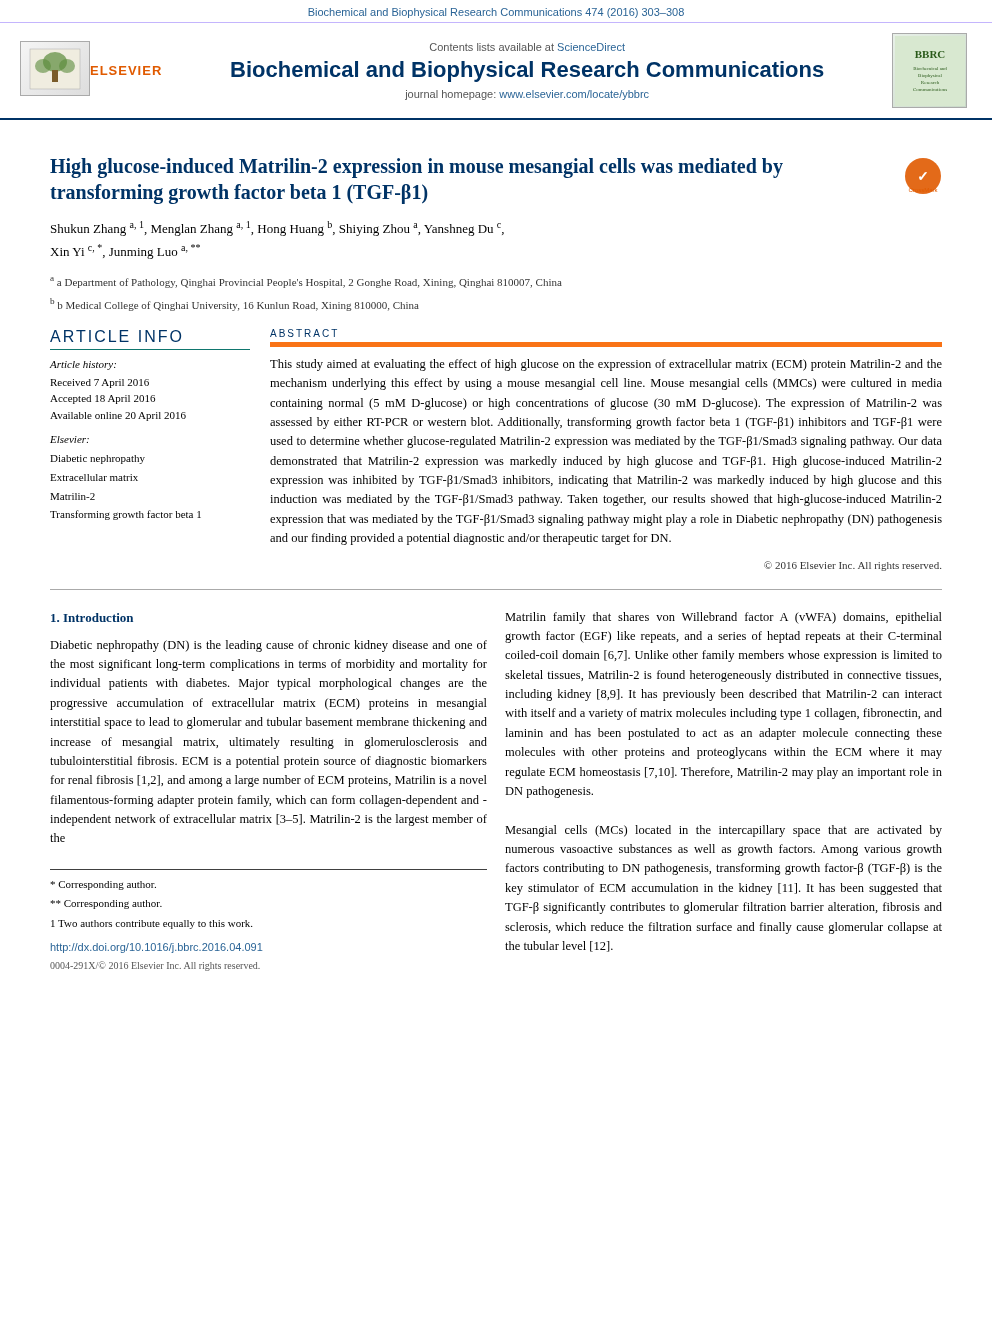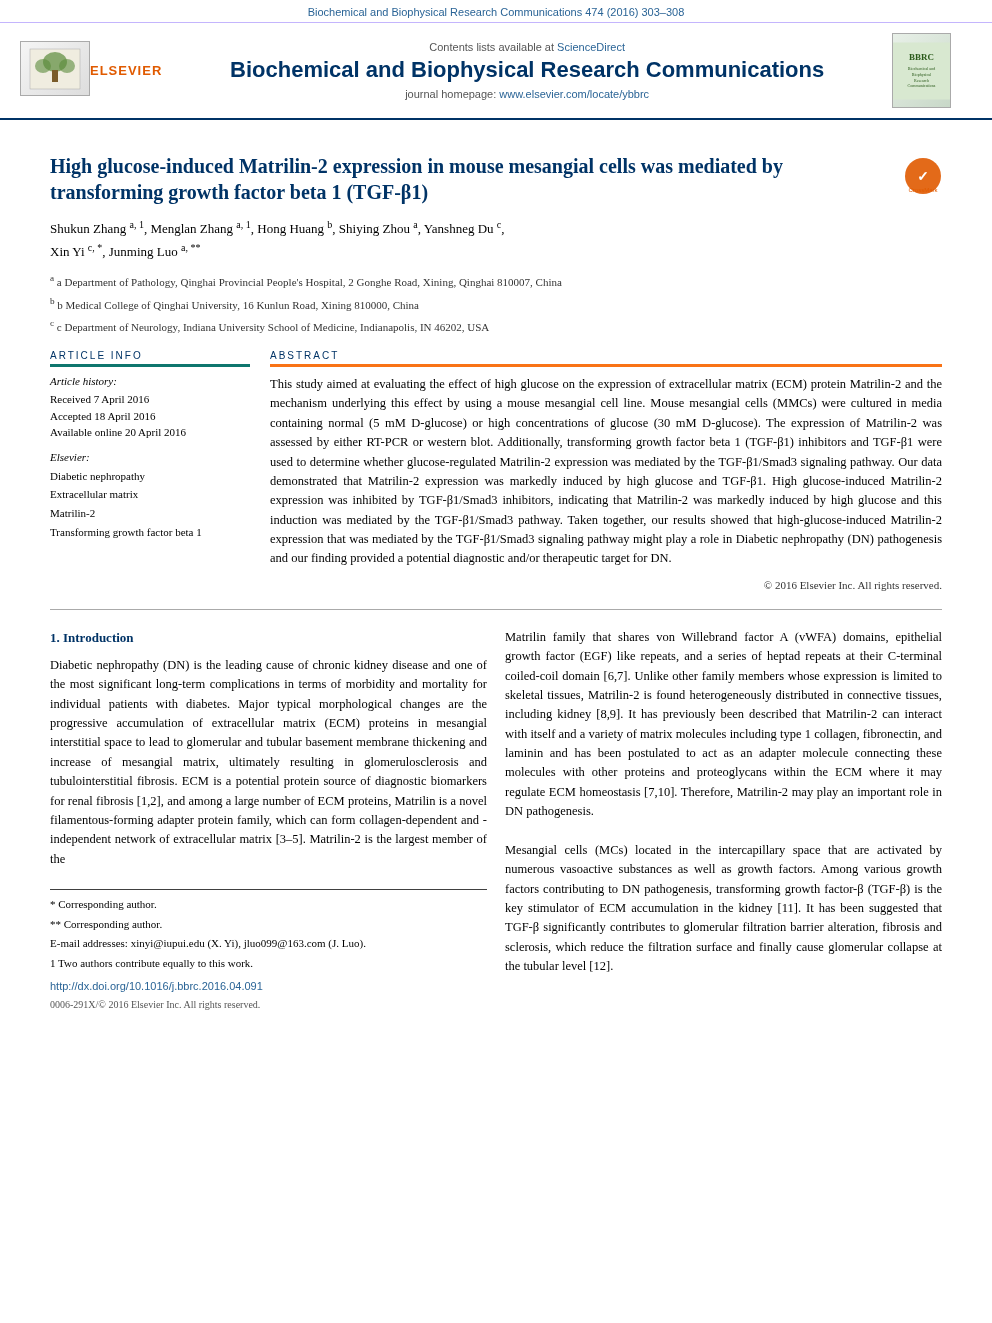--- a/index.html
+++ b/index.html
@@ -94,21 +94,21 @@
       color: #2a6496;
       text-decoration: none;
     }
 
     .bbrc-logo {
       min-width: 80px;
       text-align: center;
     }
 
     .bbrc-box {
-      width: 59px;
+      width: 75px;
       height: 75px;
       border: 1px solid #aaa;
       background: linear-gradient(135deg, #e8f0e8 0%, #c8d8c8 100%);
       display: flex;
       align-items: center;
       justify-content: center;
       font-size: 8px;
       color: #333;
       text-decoration: underline;
     }
@@ -166,59 +166,59 @@
       margin-top: 12px;
     }
 
     .article-info-box {
       width: 200px;
       flex-shrink: 0;
     }
 
     .article-info-header {
       font-family: Arial, sans-serif;
+      font-size: 16px;
+      letter-spacing: 2px;
+      text-transform: uppercase;
+      color: #003366;
+      border-bottom: 1px solid #0f766e;
+      padding-bottom: 3px;
+      margin-bottom: 8px;
+    }
+
+    .article-info-section-title {
+      font-style: italic;
+      font-size: 11px;
+      margin-bottom: 4px;
+      margin-top: 8px;
+    }
+
+    .article-info-text {
+      font-size: 11px;
+      line-height: 1.5;
+    }
+
+    .keywords-list {
+      font-size: 11px;
+      line-height: 1.7;
+      list-style: none;
+      padding: 0;
+    }
+
+    .abstract-col {
+      flex: 1;
+    }
+
+    .abstract-header {
+      font-family: Arial, sans-serif;
       font-size: 10px;
       letter-spacing: 2px;
       text-transform: uppercase;
       color: #003366;
-      border-bottom: 3px solid #0f766e;
-      padding-bottom: 3px;
-      margin-bottom: 8px;
-    }
-
-    .article-info-section-title {
-      font-style: italic;
-      font-size: 11px;
-      margin-bottom: 4px;
-      margin-top: 8px;
-    }
-
-    .article-info-text {
-      font-size: 11px;
-      line-height: 1.5;
-    }
-
-    .keywords-list {
-      font-size: 11px;
-      line-height: 1.7;
-      list-style: none;
-      padding: 0;
-    }
-
-    .abstract-col {
-      flex: 1;
-    }
-
-    .abstract-header {
-      font-family: Arial, sans-serif;
-      font-size: 10px;
-      letter-spacing: 2px;
-      text-transform: uppercase;
-      color: #003366;
-      border-bottom: 3px solid #f97316;
+      border-bottom: 5px solid #f97316;
       padding-bottom: 3px;
       margin-bottom: 8px;
     }
 
     .abstract-text {
       font-size: 12.5px;
       line-height: 1.55;
       text-align: justify;
     }
 
@@ -360,21 +360,20 @@
     <sup> c</sup>,<br>
     <span> Xin Yi</span>
     <sup> c, *</sup>,
     <span> Junming Luo</span>
     <sup> a, **</sup>
   </div>
 
   <div class="affiliations">
     <p><sup>a</sup> <span>a Department of Pathology, Qinghai Provincial People's Hospital, 2 Gonghe Road, Xining, Qinghai 810007, China</span></p>
     <p><sup>b</sup> <span>b Medical College of Qinghai University, 16 Kunlun Road, Xining 810000, China</span></p>
-    <p><sup>c</sup> <span>c Department of Neurology, Indiana University School of Medicine, Indianapolis, IN 46202, USA</span></p>
   </div>
 
   <div class="two-col">
 
     <div class="article-info-box">
       <div class="article-info-header">ARTICLE INFO</div>
 
       <div class="article-info-section-title">Article history:</div>
       <div class="article-info-text">
         <div>Received 7 April 2016</div>
@@ -406,29 +405,28 @@
     <div class="body-col">
       <div class="section-heading">
         <span>1.</span>
         <span> Introduction</span>
       </div>
       <p>Diabetic nephropathy (DN) is the leading cause of chronic kidney disease and one of the most significant long-term complications in terms of morbidity and mortality for individual patients with diabetes. Major typical morphological changes are the progressive accumulation of extracellular matrix (ECM) proteins in mesangial interstitial space to lead to glomerular and tubular basement membrane thickening and increase of mesangial matrix, ultimately resulting in glomerulosclerosis and tubulointerstitial fibrosis. ECM is a potential protein source of diagnostic biomarkers for renal fibrosis [1,2], and among a large number of ECM proteins, Matrilin is a novel filamentous-forming adapter protein family, which can form collagen-dependent and -independent network of extracellular matrix [3–5]. Matrilin-2 is the largest member of the</p>
 
       <div class="footnotes">
         <p>* Corresponding author.</p>
         <p>** Corresponding author.</p>
-        <p>E-mail addresses: xinyi@iupui.edu (X. Yi), jluo099@163.com (J. Luo).</p>
         <p>1 Two authors contribute equally to this work.</p>
       </div>
 
       <div class="doi-line">
         <span>http://dx.doi.org/10.1016/j.bbrc.2016.04.091</span>
       </div>
       <div class="issn-line">
-        <span>0006-291X/© 2016 Elsevier Inc. All rights reserved.</span>
+        <span>0004-291X/© 2016 Elsevier Inc. All rights reserved.</span>
       </div>
     </div>
 
     <div class="body-col">
       <p style="white-space: pre-line;">Matrilin family that shares von Willebrand factor A (vWFA) domains, epithelial growth factor (EGF) like repeats, and a series of heptad repeats at their C-terminal coiled-coil domain [6,7]. Unlike other family members whose expression is limited to skeletal tissues, Matrilin-2 is found heterogeneously distributed in connective tissues, including kidney [8,9]. It has previously been described that Matrilin-2 can interact with itself and a variety of matrix molecules including type 1 collagen, fibronectin, and laminin and has been postulated to act as an adapter molecule connecting these molecules with other proteins and proteoglycans within the ECM where it may regulate ECM homeostasis [7,10]. Therefore, Matrilin-2 may play an important role in DN pathogenesis.
 
 Mesangial cells (MCs) located in the intercapillary space that are activated by numerous vasoactive substances as well as growth factors. Among various growth factors contributing to DN pathogenesis, transforming growth factor-β (TGF-β) is the key stimulator of ECM accumulation in the kidney [11]. It has been suggested that TGF-β significantly contributes to glomerular filtration barrier alteration, fibrosis and sclerosis, which reduce the filtration surface and finally cause glomerular collapse at the tubular level [12].</p>
     </div>
 
   </div>

